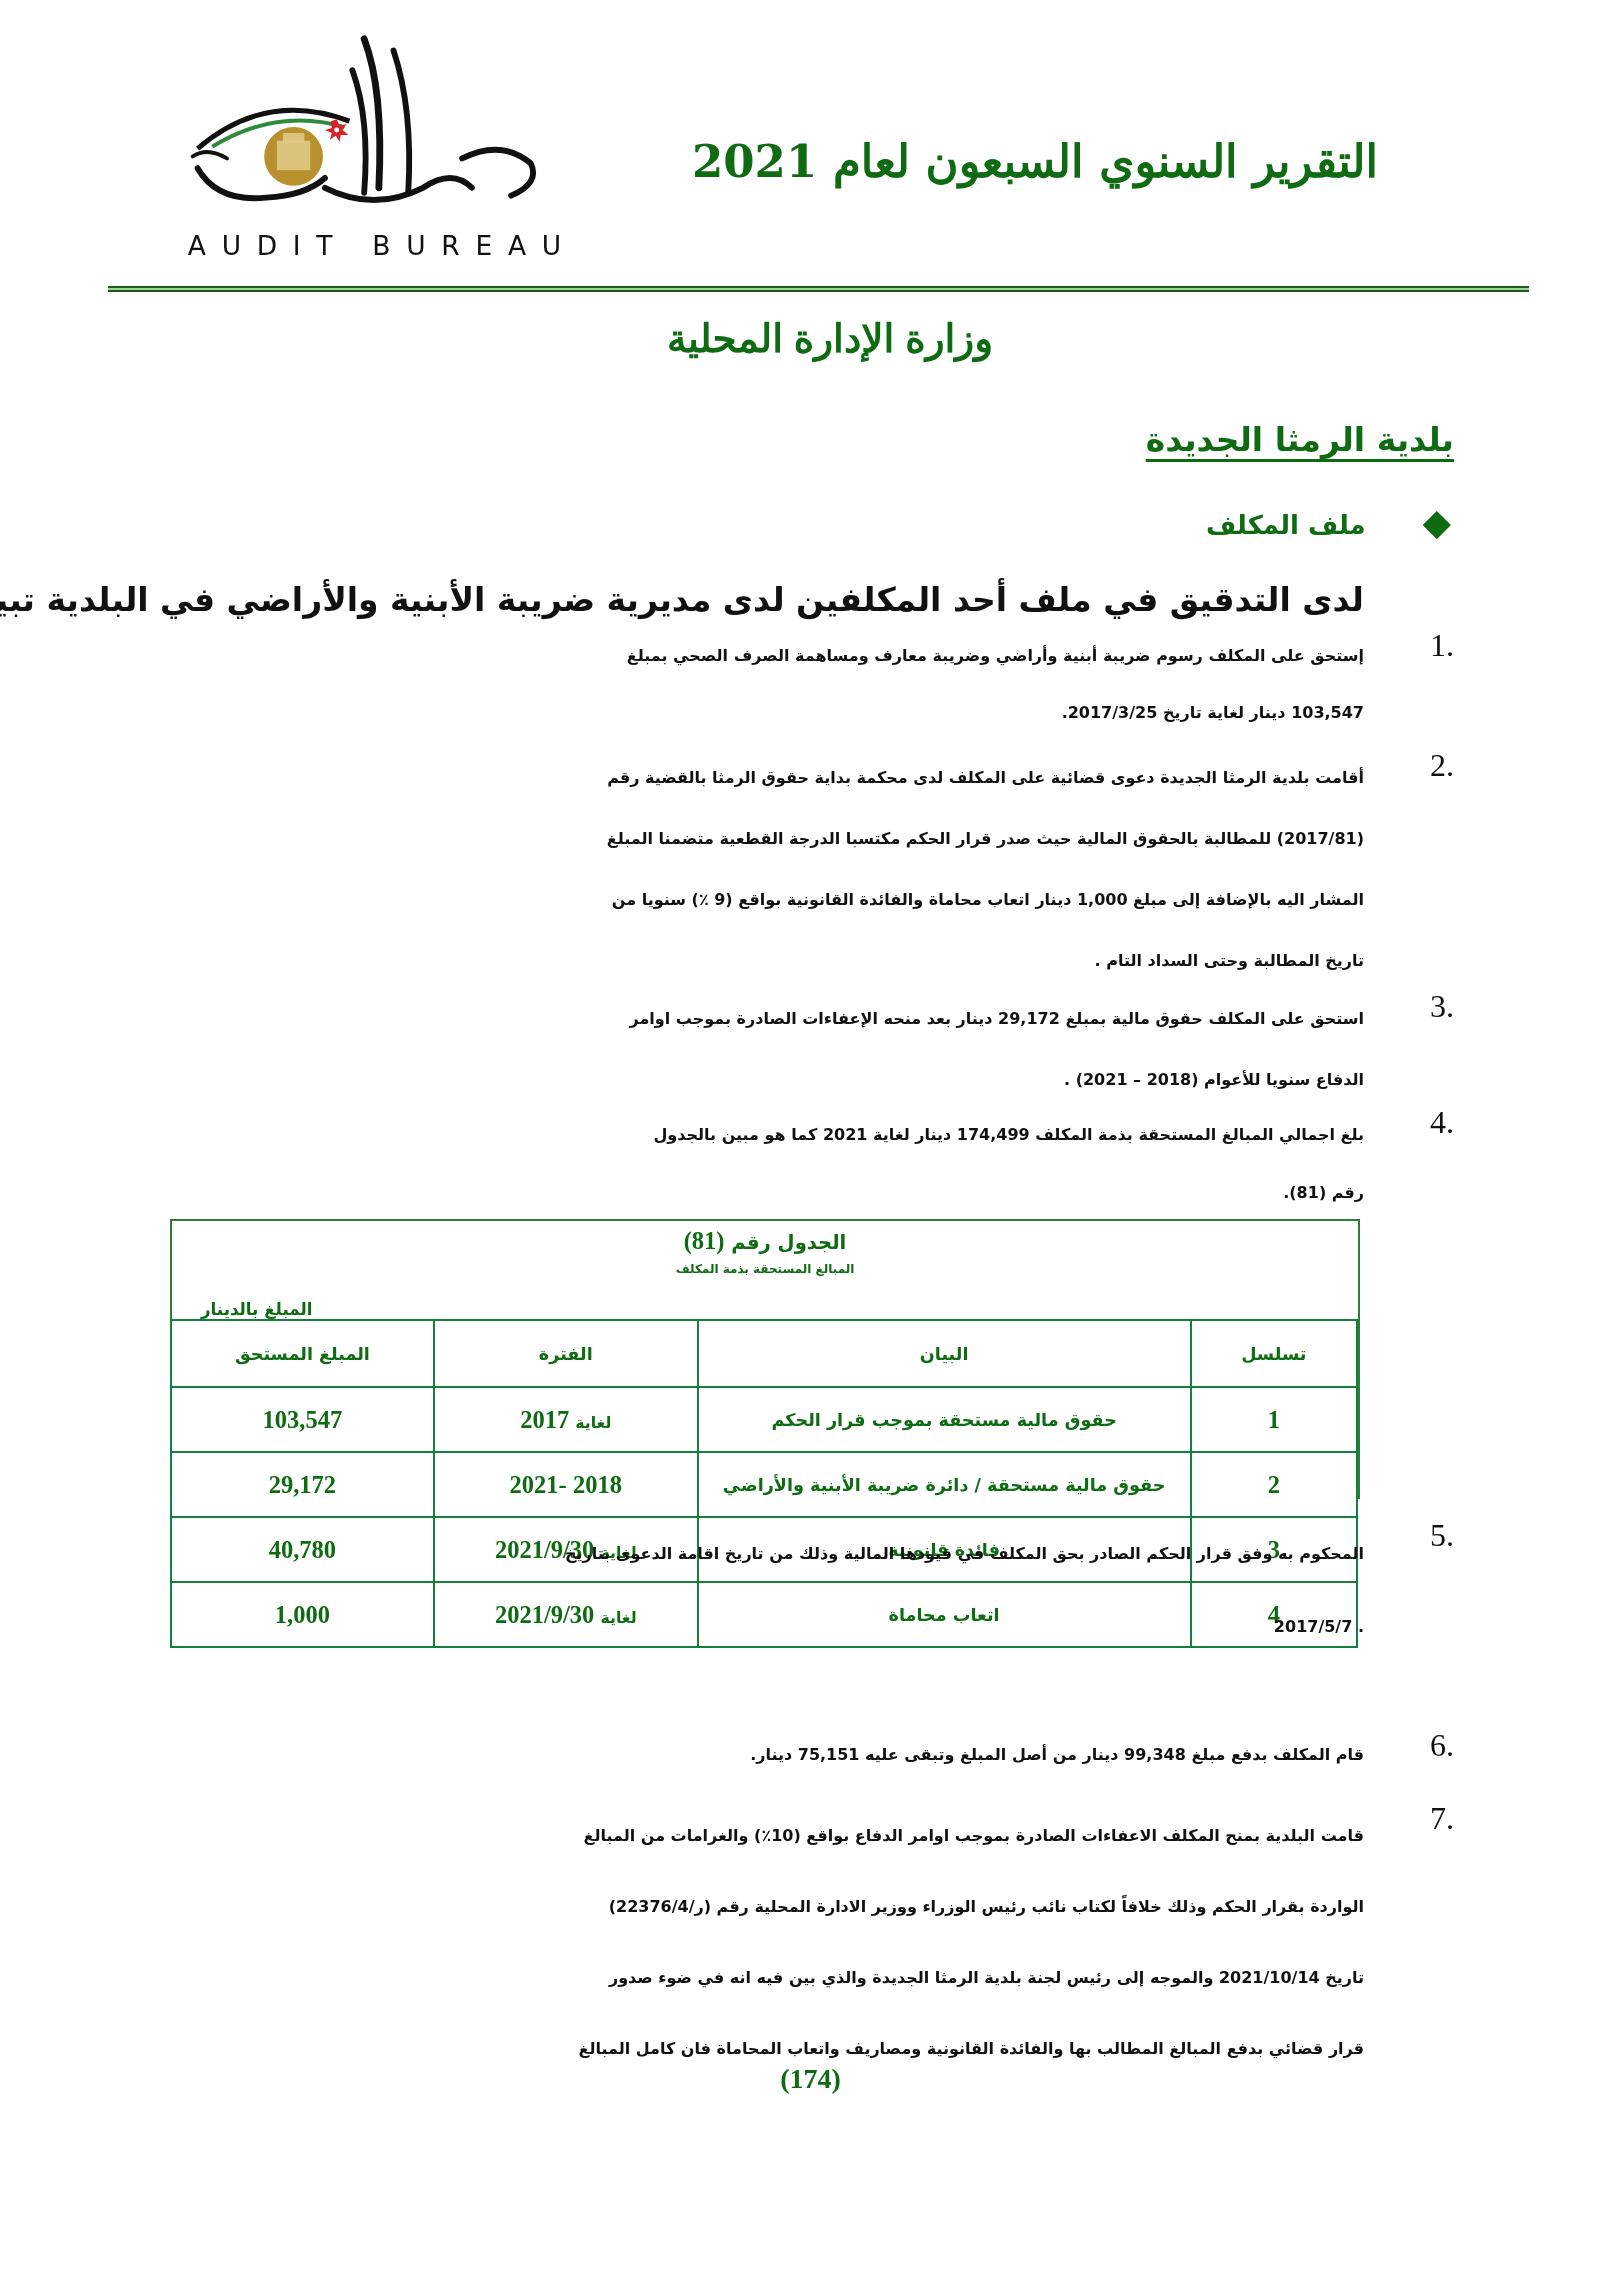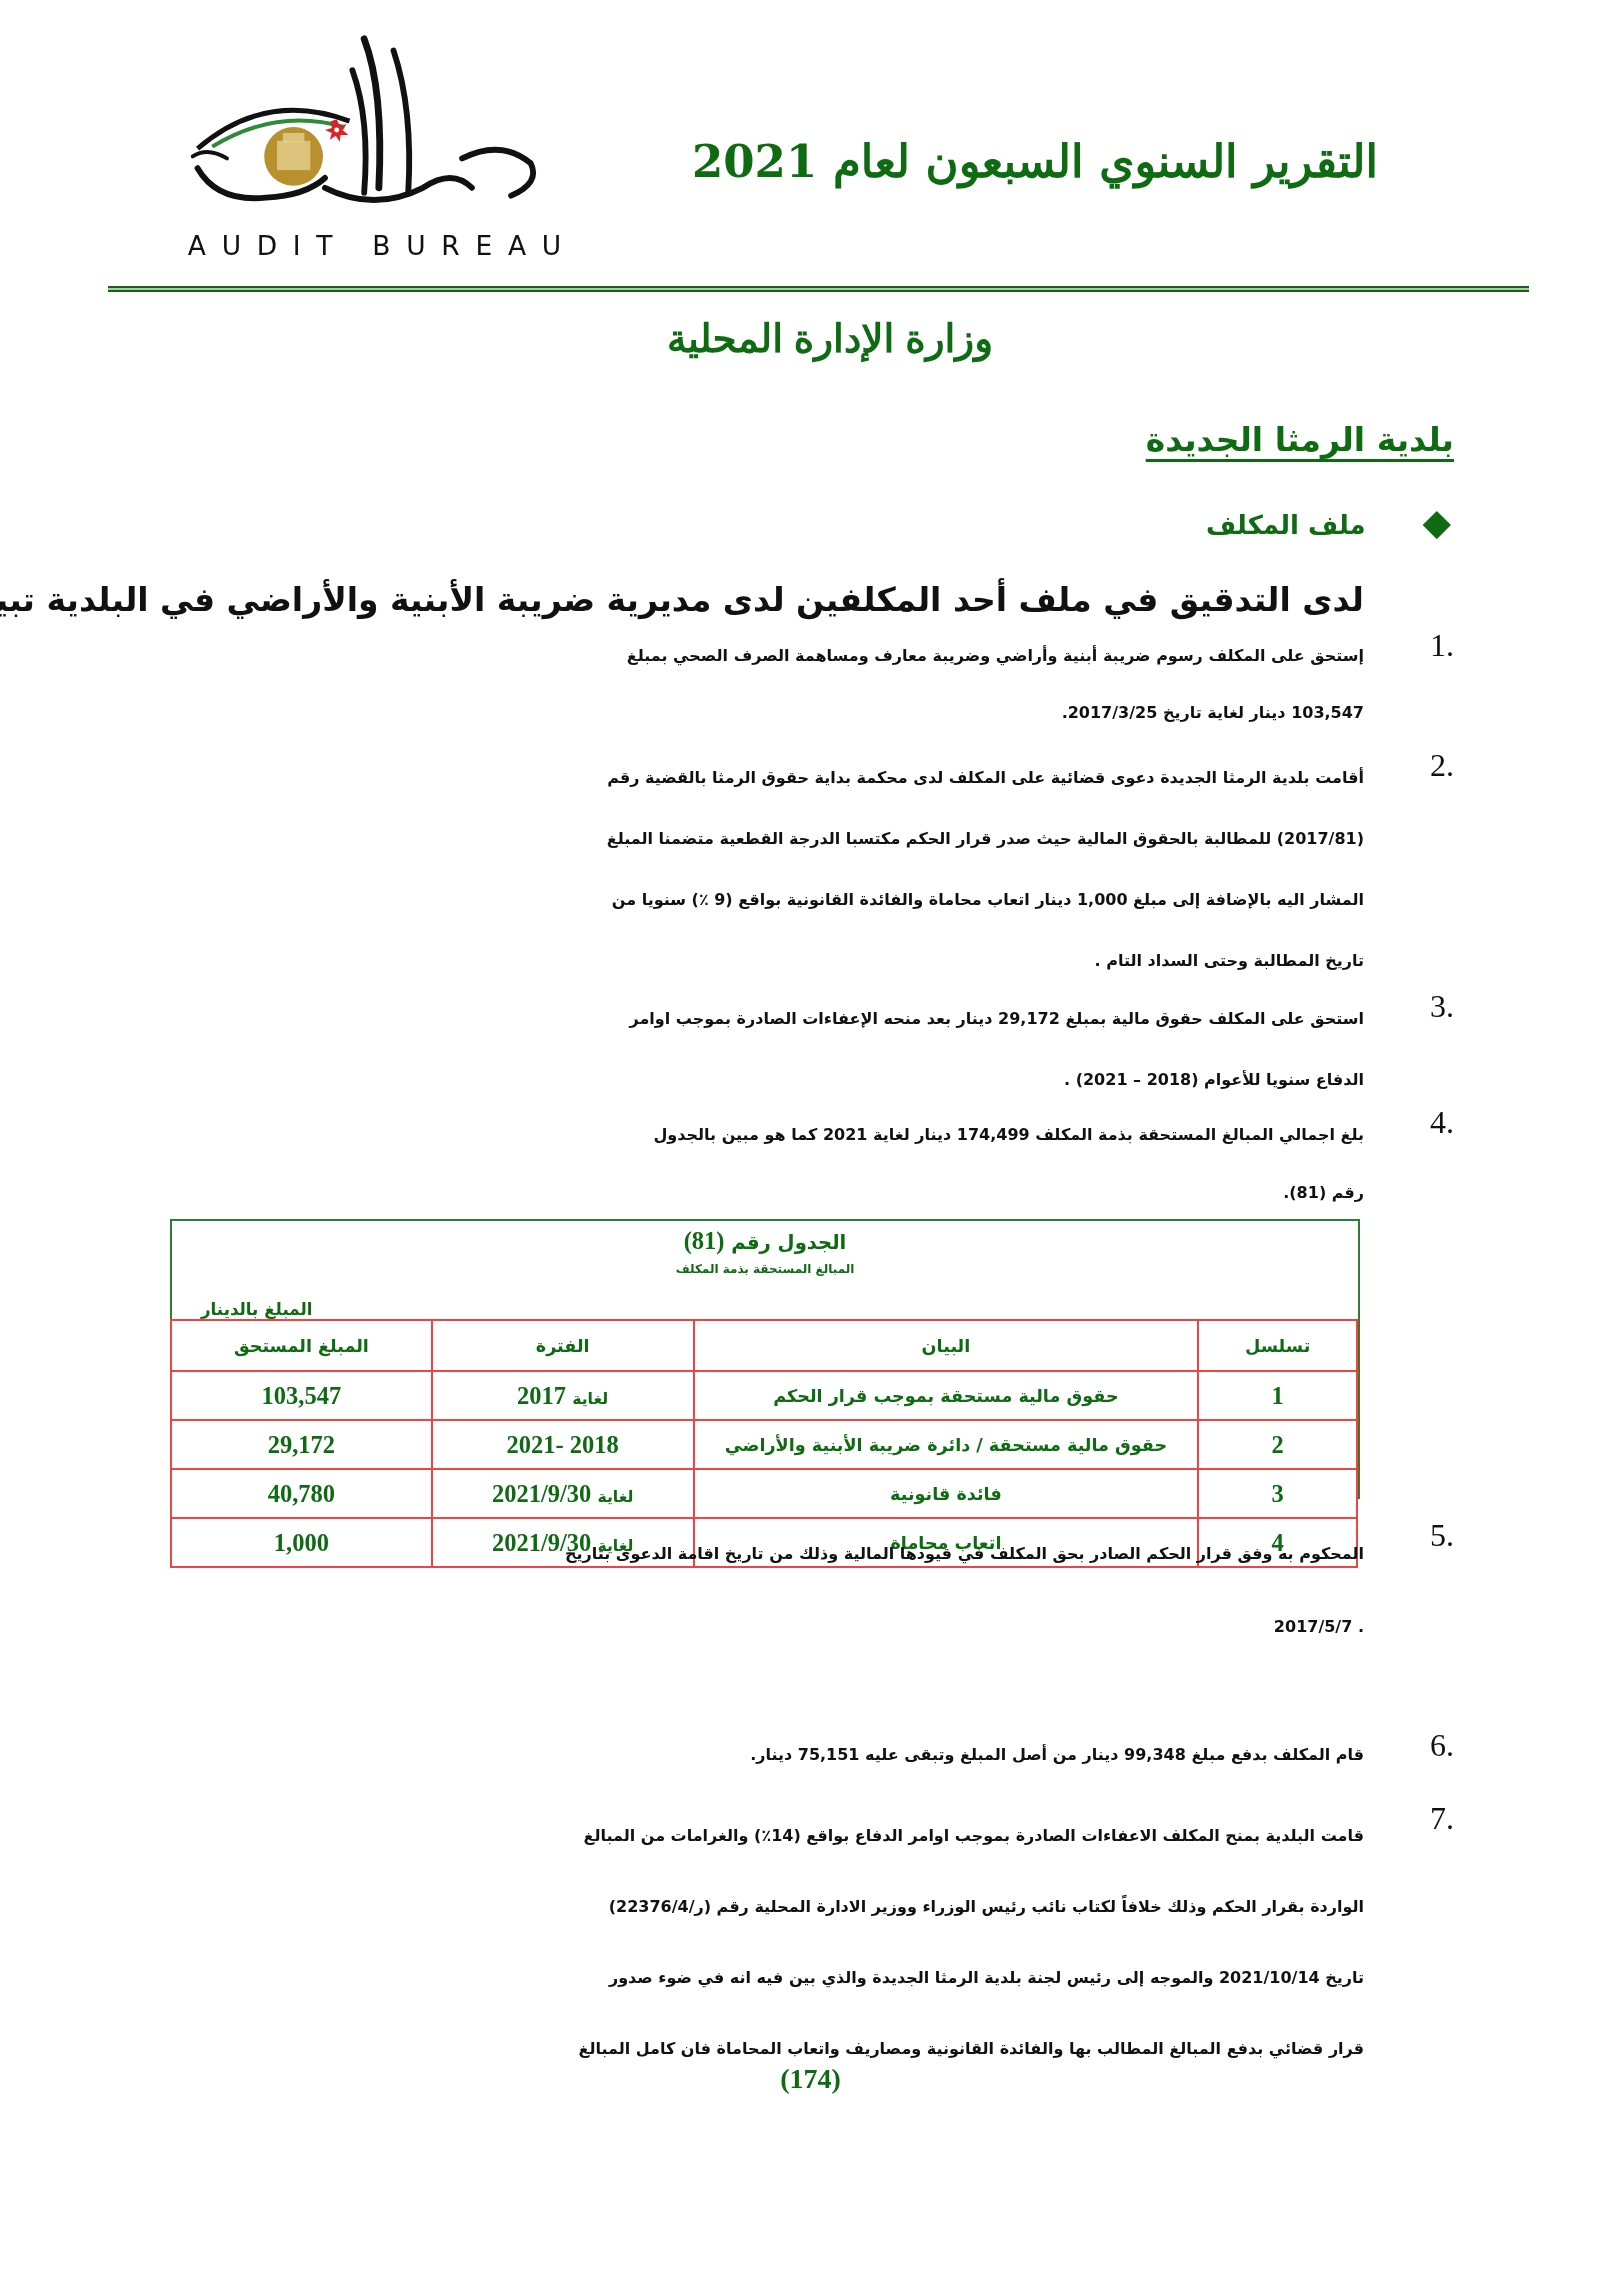--- a/index.html
+++ b/index.html
@@ -64,21 +64,21 @@
   }
   .tbl-title { position: absolute; left: 0; right: 0; top: 5.9px; text-align: center; color: #0e6b12; font-weight: bold; font-size: 19.6px; }
   .tbl-title .n { font-family: "Liberation Serif", serif; font-size: 24.5px; }
   .tbl-sub { position: absolute; left: 0; right: 0; top: 41px; text-align: center; color: #0e6b12; font-weight: bold; font-size: 12px; }
   .tbl-unit { position: absolute; left: 29px; top: 78px; color: #0e6b12; font-weight: bold; font-size: 16.7px; }
   table.data {
     position: absolute; left: -2px; top: 98px; width: 1188px; border-collapse: collapse;
     color: #0e6b12;
   }
   table.data th, table.data td {
-    border: 2px solid #ef4444; height: 31px; padding: 8px; text-align: center;
+    border: 2px solid #15803d; height: 31px; padding: 16px; text-align: center;
     font-size: 17.6px; font-weight: bold;
   }
   table.data th { font-weight: bold; font-size: 17.6px; height: 33px; }
   table.data td.num { font-family: "Liberation Serif", serif; font-size: 24.5px; }
   .c-seq { width: 133px; } .c-desc { width: 462px; } .c-period { width: 231px; } .c-amt { width: 230px; }
   .lg { font-family: "DejaVu Sans", sans-serif; font-size: 15.7px; font-weight: bold; }
   .ser { font-family: "Liberation Serif", serif; font-size: 24.5px; }
 
   .page-num {
     position: absolute; left: 0; right: 0; top: 2063px; text-align: center; direction: ltr;
@@ -223,21 +223,21 @@
 <div class="item" style="top:1727px;">
   <span class="num">6.</span>
   <div class="text" style="top:0;">
     <span class="ln" style="height:55px;line-height:55px;">قام المكلف بدفع مبلغ 99,348 دينار من أصل المبلغ وتبقى عليه 75,151 دينار.</span>
   </div>
 </div>
 
 <div class="item" style="top:1800px;">
   <span class="num">7.</span>
   <div class="text" style="top:0;">
-    <span class="ln" style="height:71px;line-height:71px;">قامت البلدية بمنح المكلف الاعفاءات الصادرة بموجب اوامر الدفاع بواقع (14٪) والغرامات من المبالغ</span>
+    <span class="ln" style="height:71px;line-height:71px;">قامت البلدية بمنح المكلف الاعفاءات الصادرة بموجب اوامر الدفاع بواقع (10٪) والغرامات من المبالغ</span>
     <span class="ln" style="height:71px;line-height:71px;">الواردة بقرار الحكم وذلك خلافاً لكتاب نائب رئيس الوزراء ووزير الادارة المحلية رقم (ر/22376/4)</span>
     <span class="ln" style="height:71px;line-height:71px;">تاريخ 2021/10/14 والموجه إلى رئيس لجنة بلدية الرمثا الجديدة والذي بين فيه انه في ضوء صدور</span>
     <span class="ln" style="height:71px;line-height:71px;">قرار قضائي بدفع المبالغ المطالب بها والفائدة القانونية ومصاريف واتعاب المحاماة فان كامل المبالغ</span>
   </div>
 </div>
 
 <div class="page-num">(174)</div>
 
 
 </body></html>

